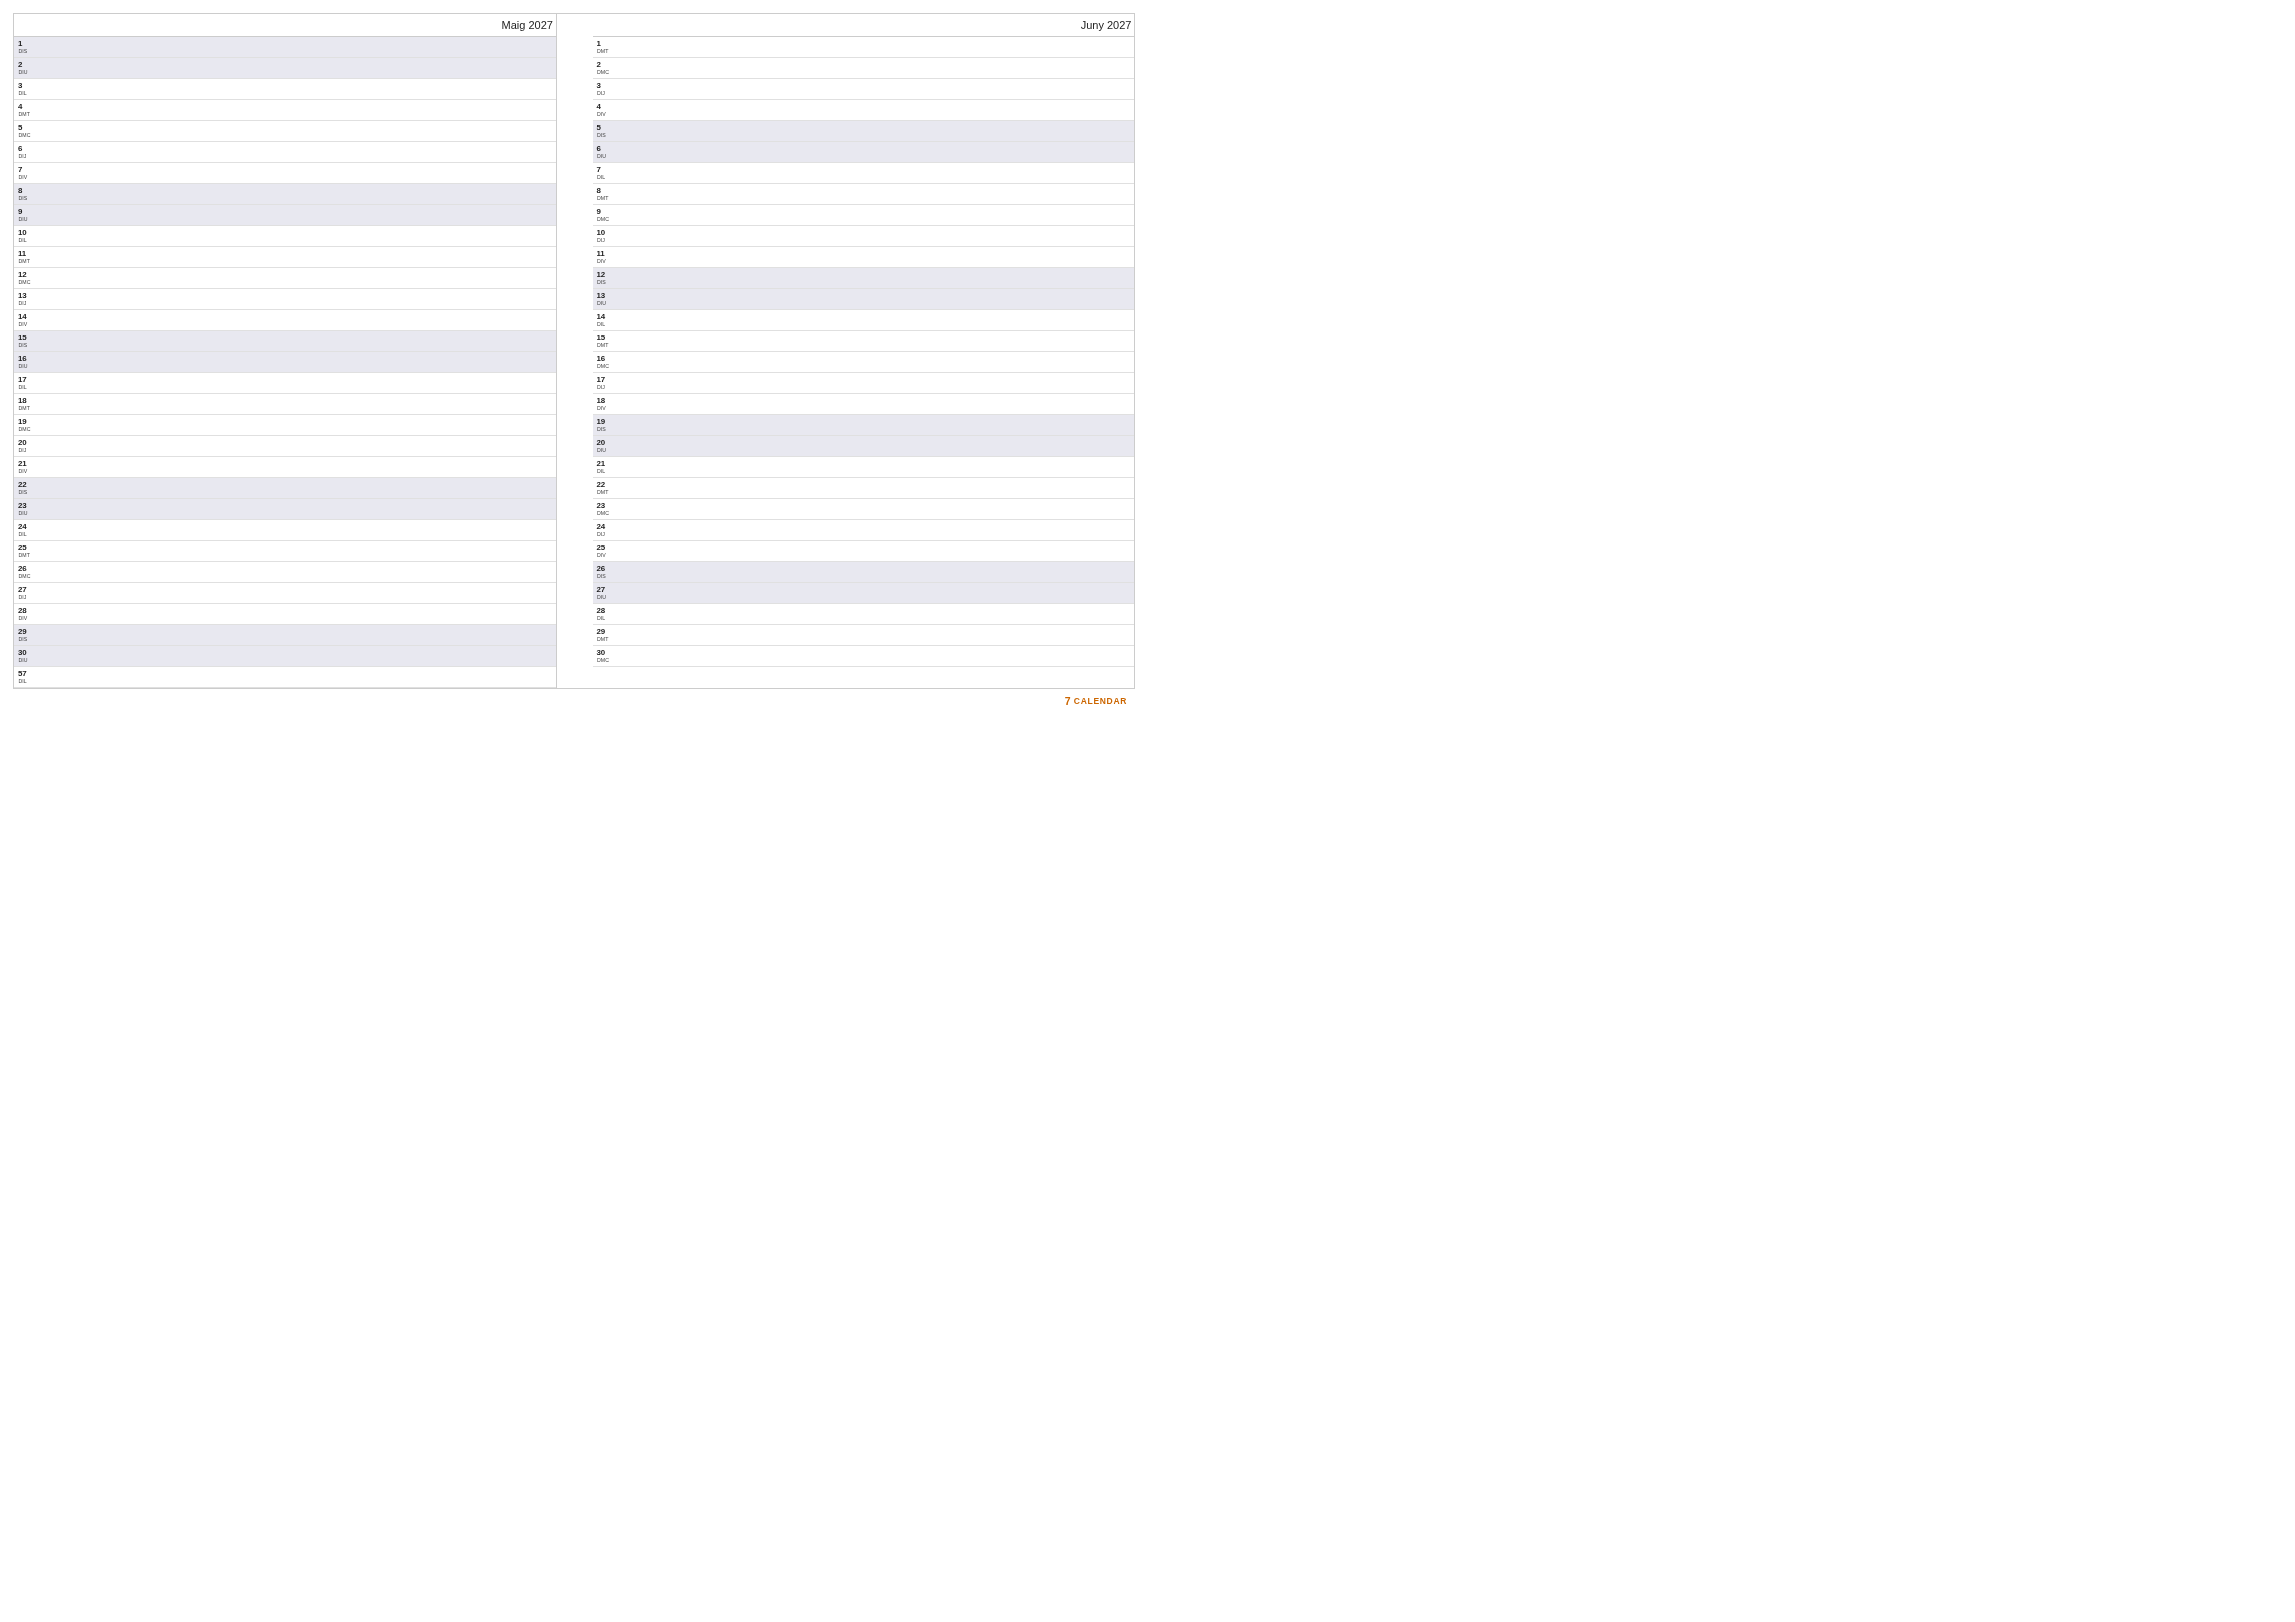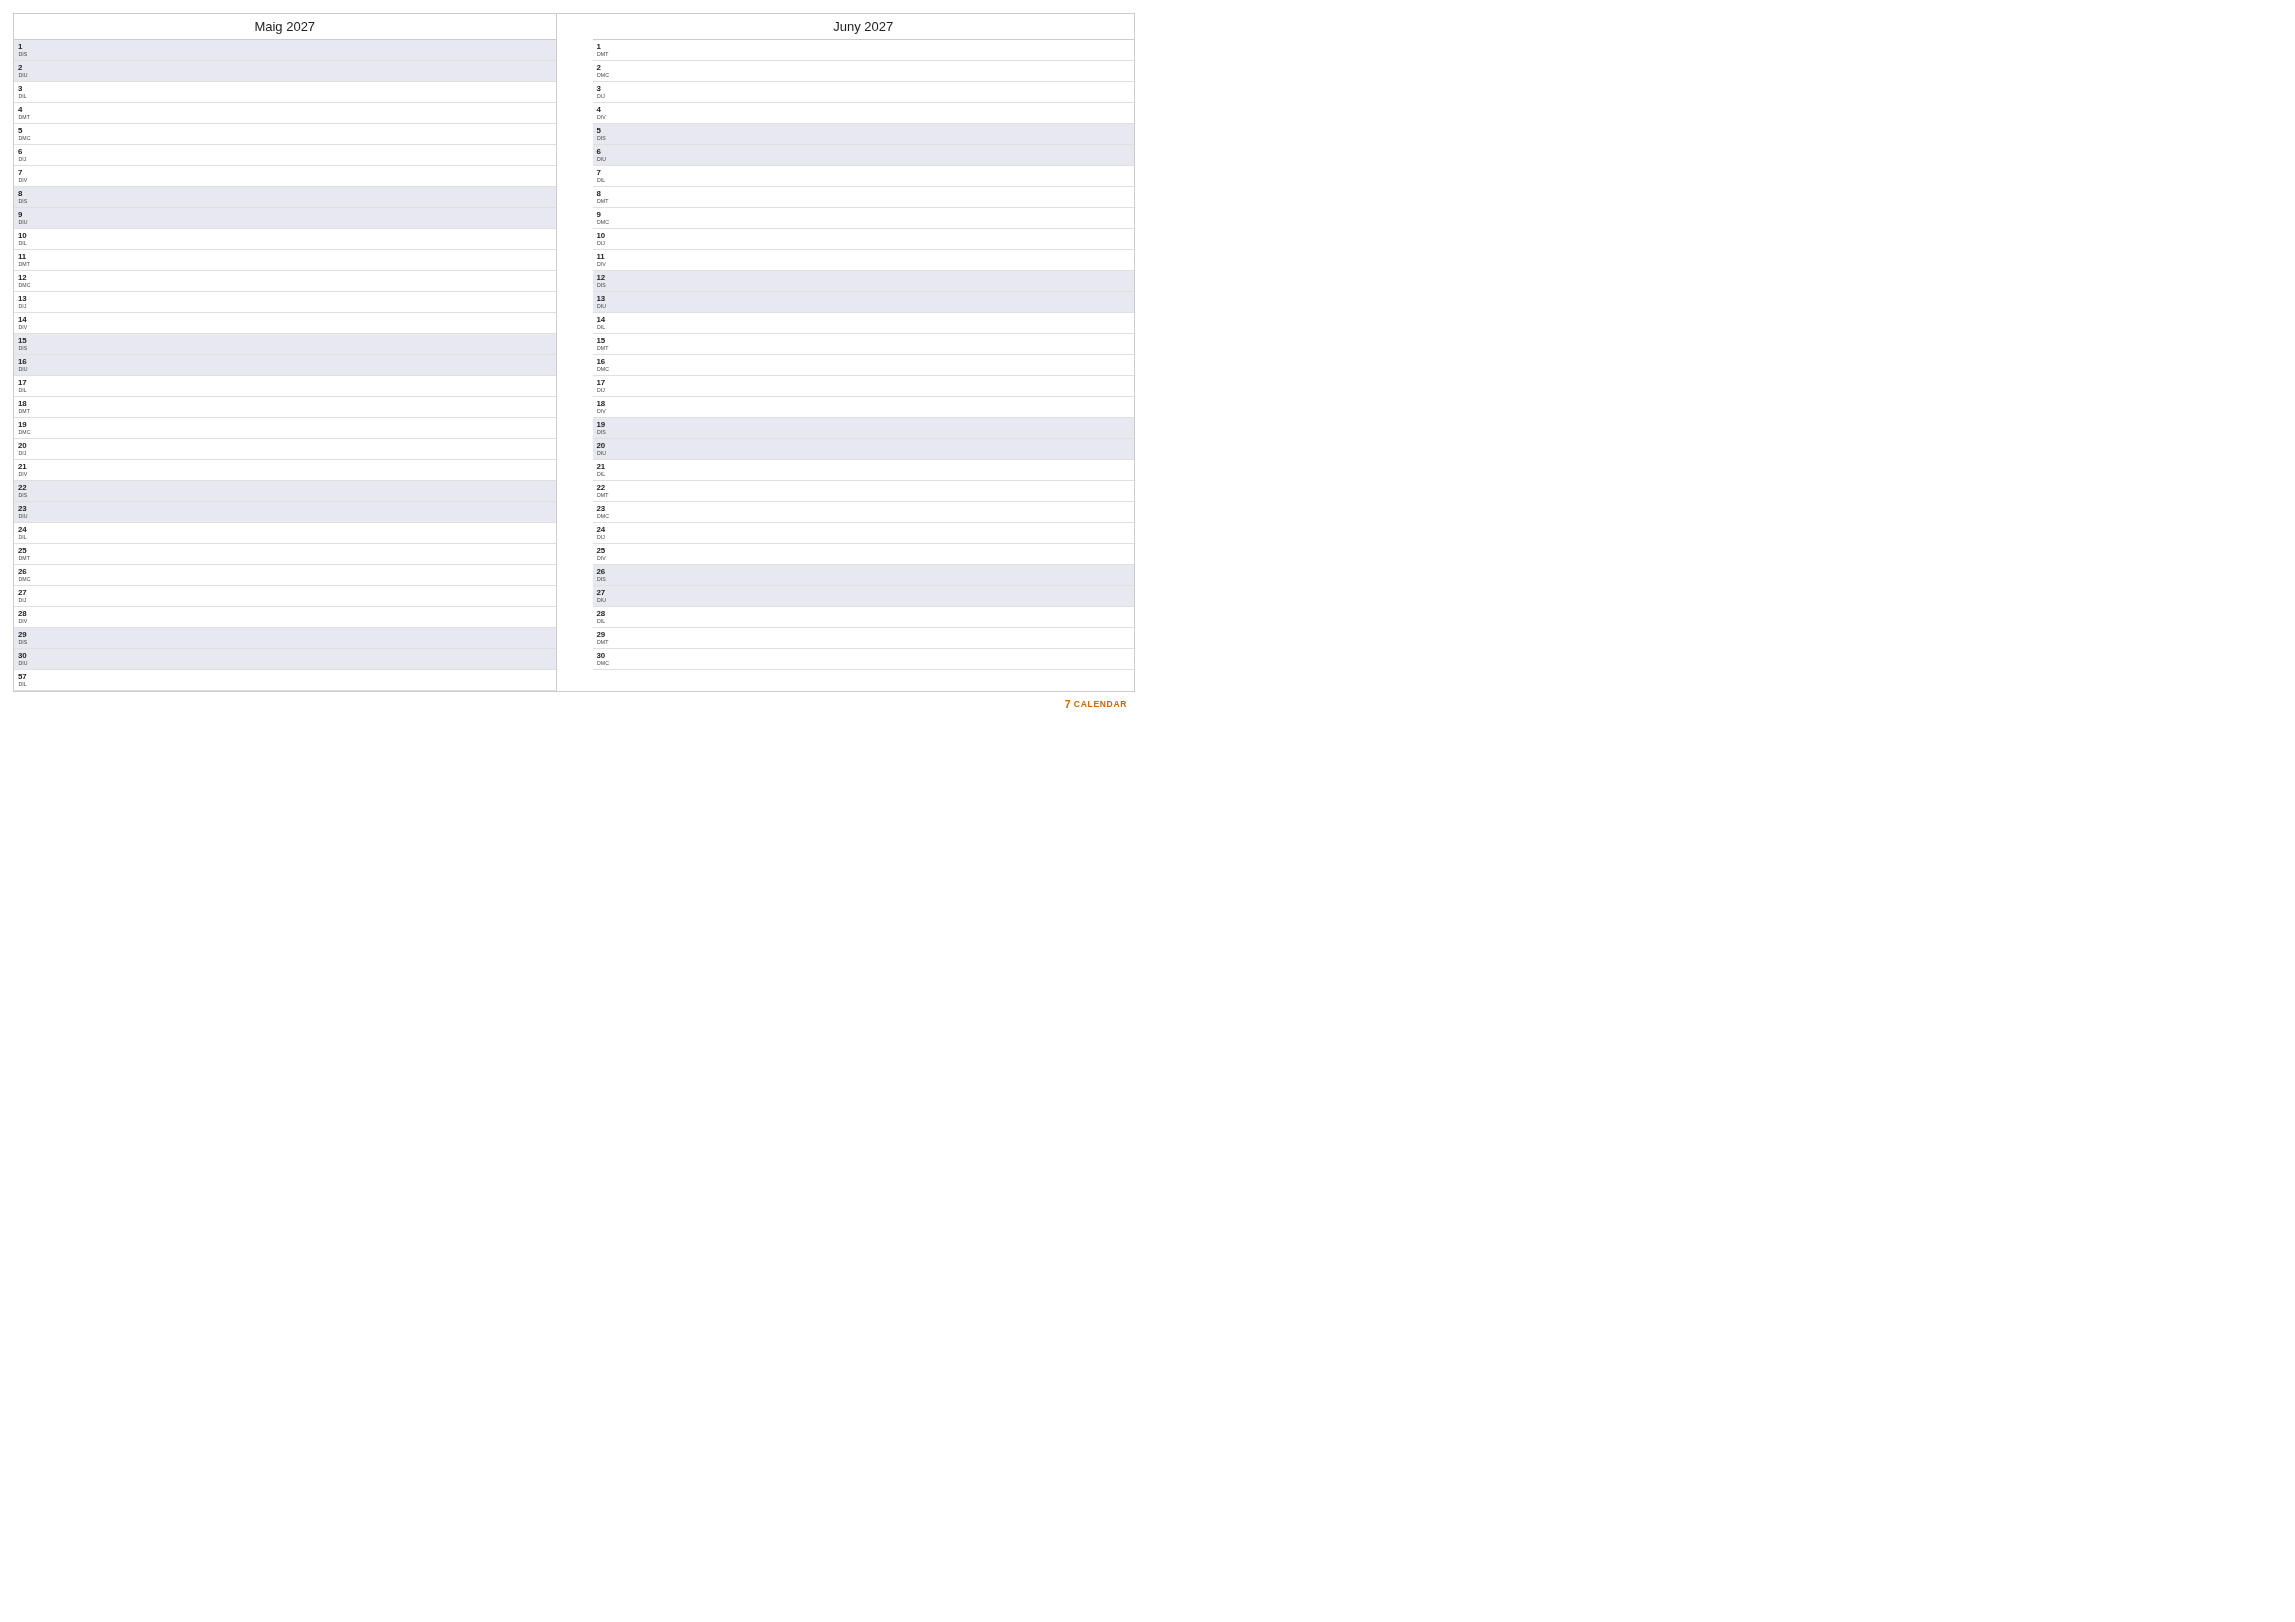--- a/index.html
+++ b/index.html
@@ -22,23 +22,23 @@
     }
     .month-col {
       flex: 1;
       border-right: 0.7px solid #ccc;
     }
     .month-col:last-child {
       border-right: none;
       padding-left: 36px;
     }
     .month-header {
-      text-align: center;
+      text-align: right;
       padding: 5.2px 2.6px;
-      font-size: 13px;
+      font-size: 11px;
       font-weight: normal;
       border-bottom: 0.7px solid #ccc;
       background: #fff;
     }
     .day-row {
       display: flex;
       align-items: flex-start;
       padding: 1.3px 3.9px;
       border-bottom: 0.7px solid #e0e0e0;
       min-height: 21px;

